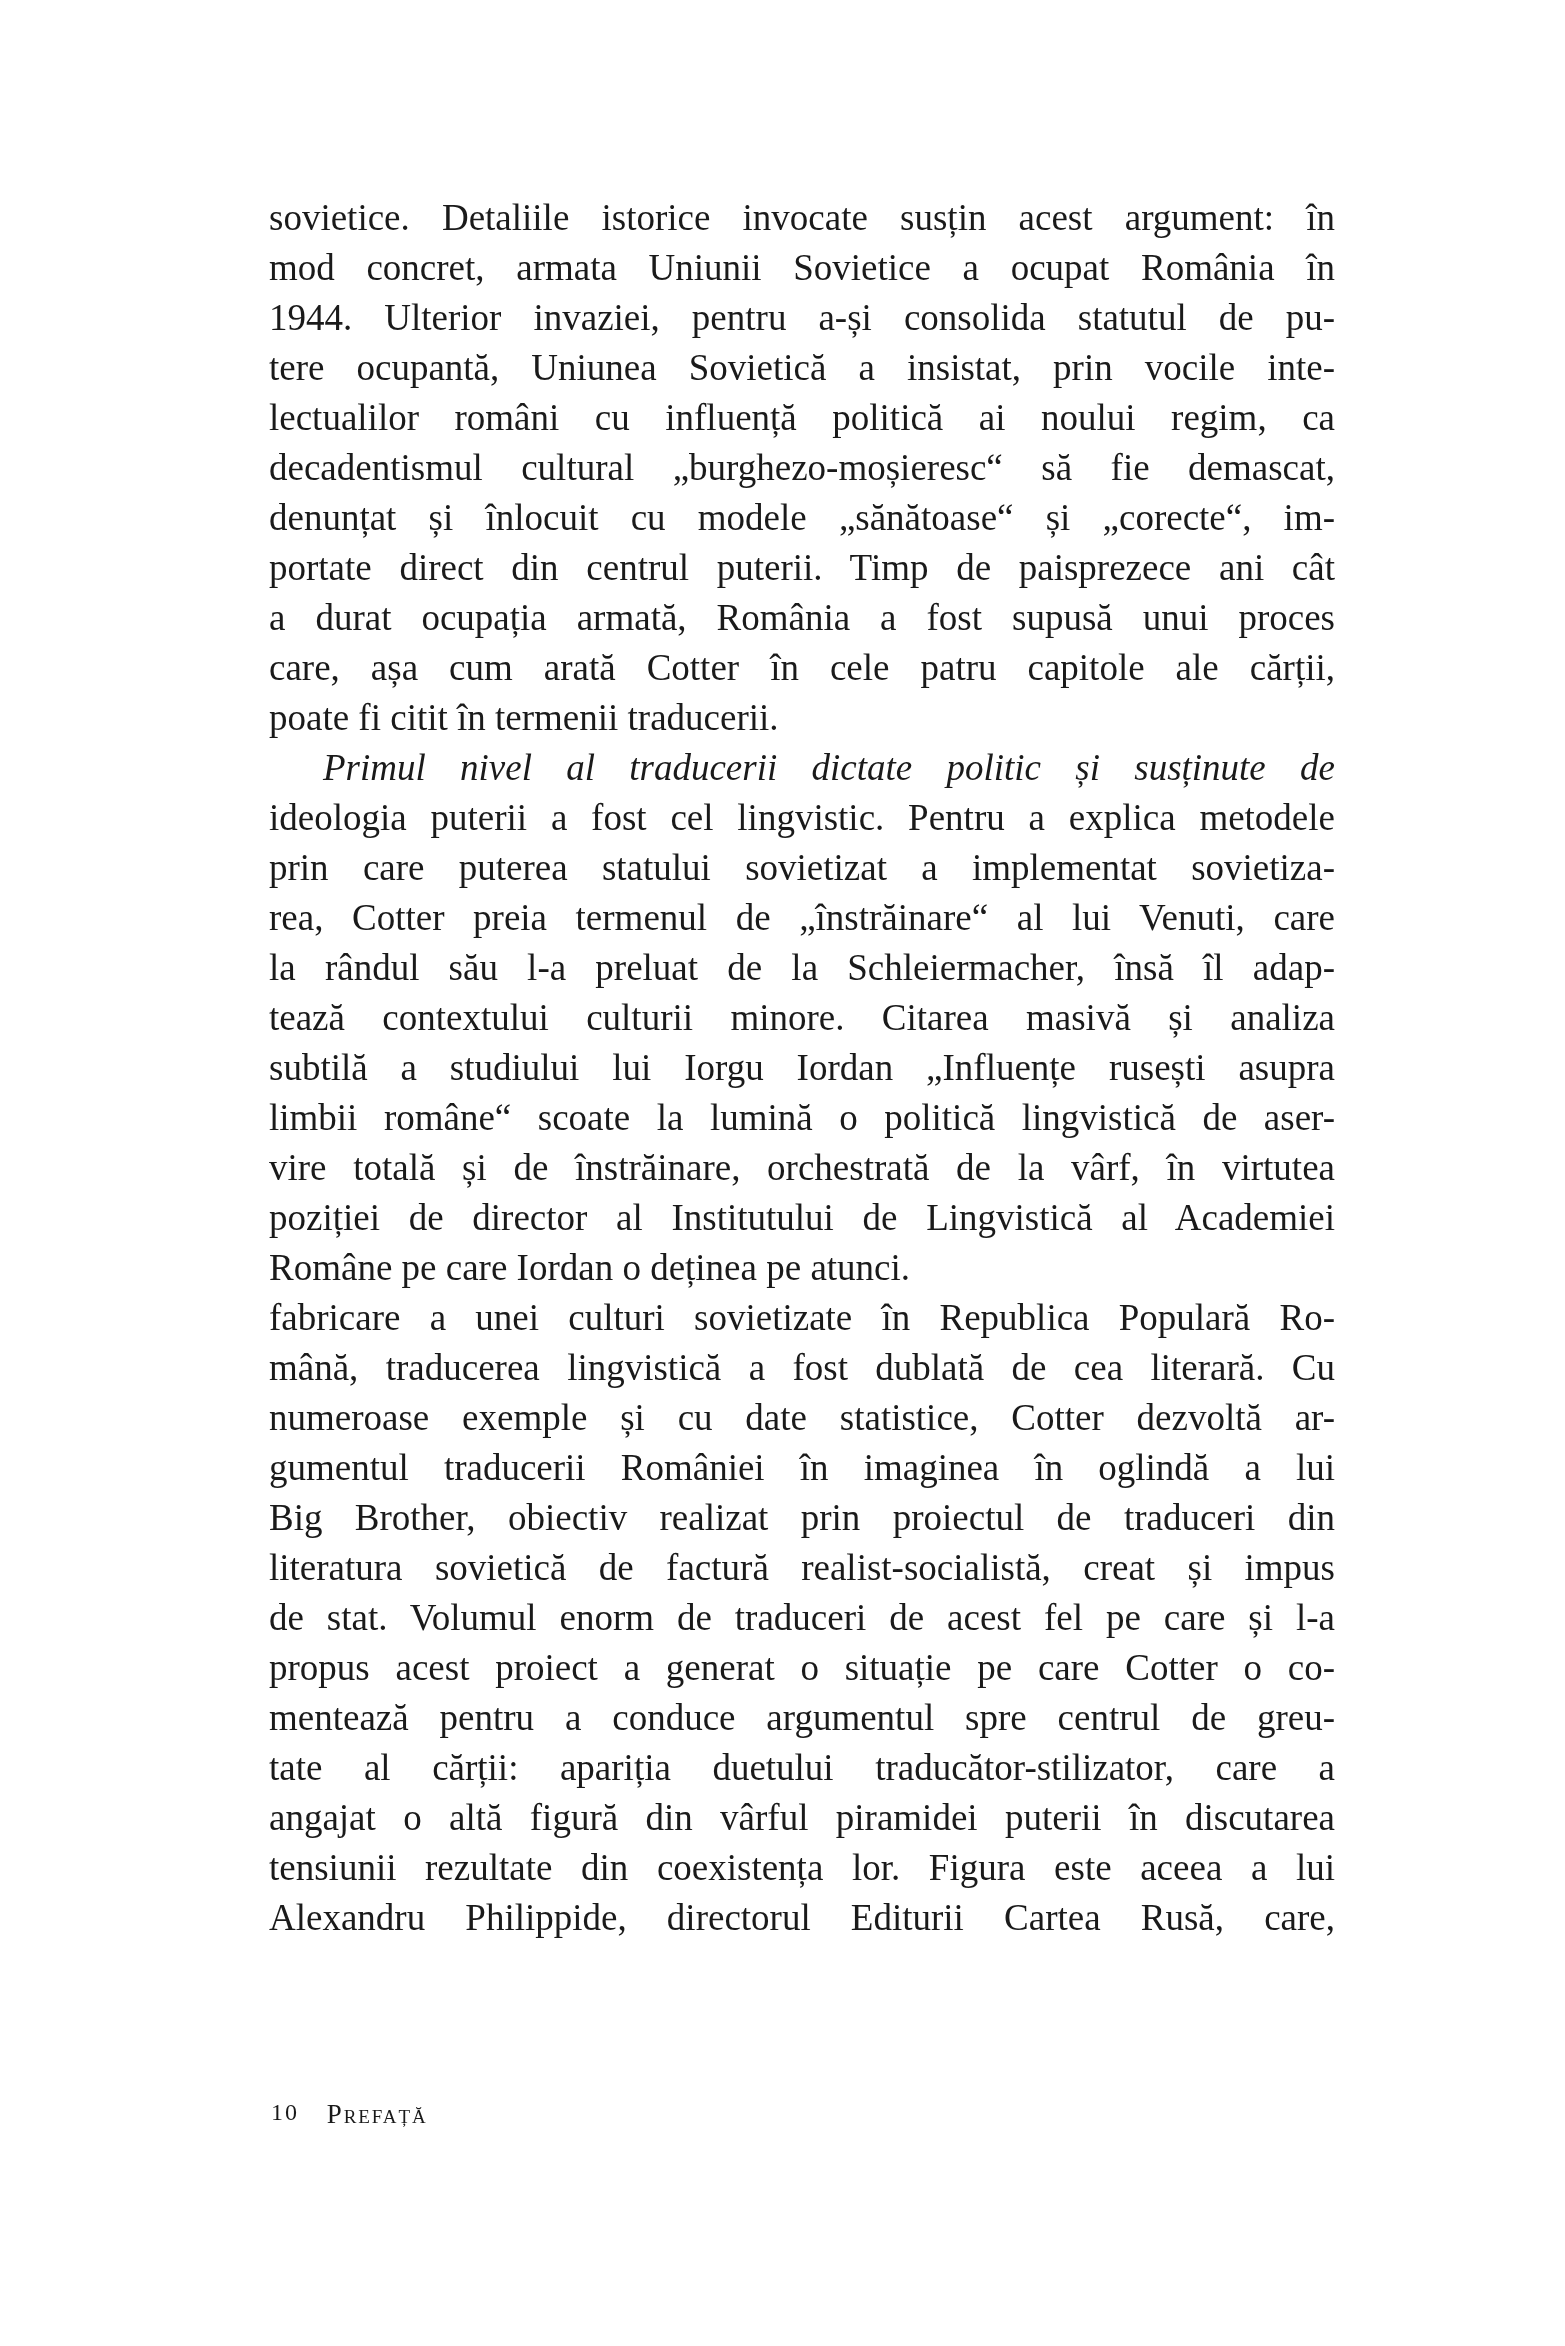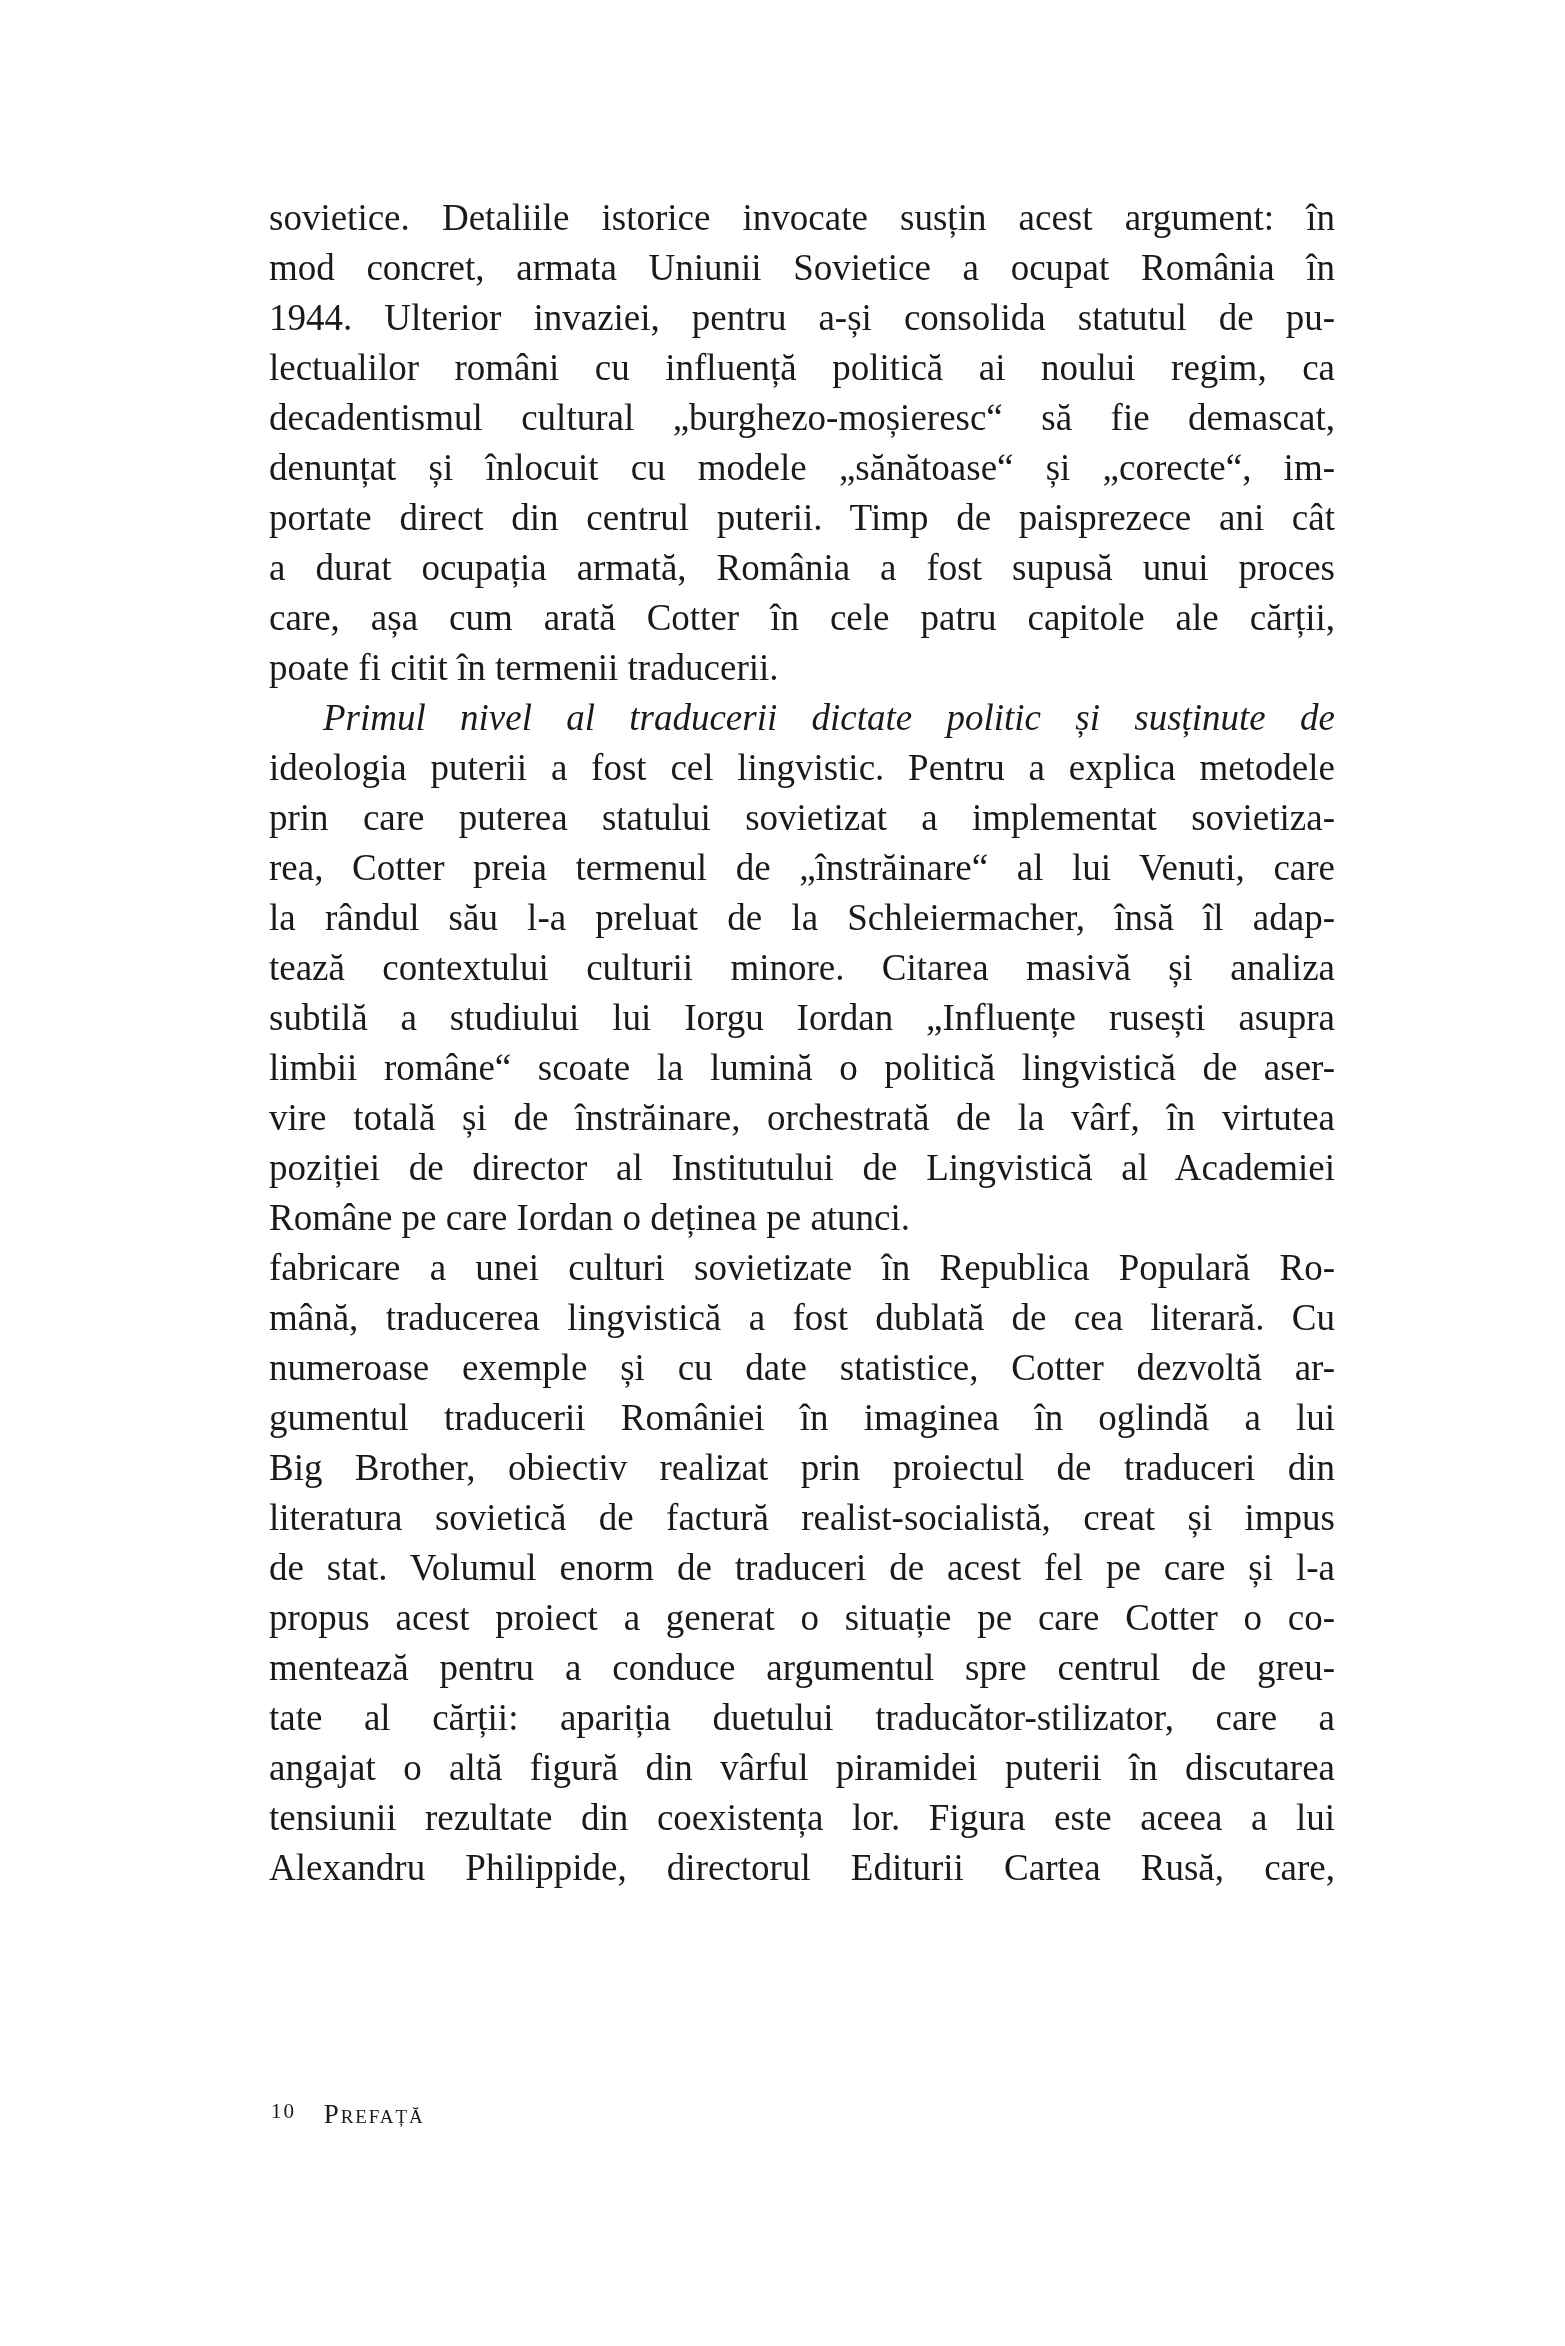--- a/index.html
+++ b/index.html
@@ -50,36 +50,37 @@
     left: 271px;
     top: 2099px;
     font-family: "Liberation Serif", "DejaVu Serif", serif;
     font-size: 25.6px;
     color: #1a1a1a;
     letter-spacing: 1.9px;
     display: flex;
     gap: 28px;
   }
   .footer .page-number {
-    font-size: 21px;
+    font-size: 24px;
   }
   .footer .running-head {
     font-variant: small-caps;
     font-size: 27px;
   }
 </style>
 </head>
 <body>
 
 <div class="page">
   <div class="text-block" id="text-block">
       <div>
         <span class="line">sovietice. Detaliile istorice invocate susțin acest argument: în</span>
         <span class="line">mod concret, armata Uniunii Sovietice a ocupat România în</span>
         <span class="line">1944. Ulterior invaziei, pentru a-și consolida statutul de pu-</span>
+        <span class="line">tere ocupantă, Uniunea Sovietică a insistat, prin vocile inte-</span>
         <span class="line">lectualilor români cu influență politică ai noului regim, ca</span>
         <span class="line">decadentismul cultural „burghezo-moșieresc“ să fie demascat,</span>
         <span class="line">denunțat și înlocuit cu modele „sănătoase“ și „corecte“, im-</span>
         <span class="line">portate direct din centrul puterii. Timp de paisprezece ani cât</span>
         <span class="line">a durat ocupația armată, România a fost supusă unui proces</span>
         <span class="line">care, așa cum arată Cotter în cele patru capitole ale cărții,</span>
         <span class="line last">poate fi citit în termenii traducerii.</span>
       </div>
       <div>
         <span class="line indent">Primul nivel al traducerii dictate politic și susținute de</span>

